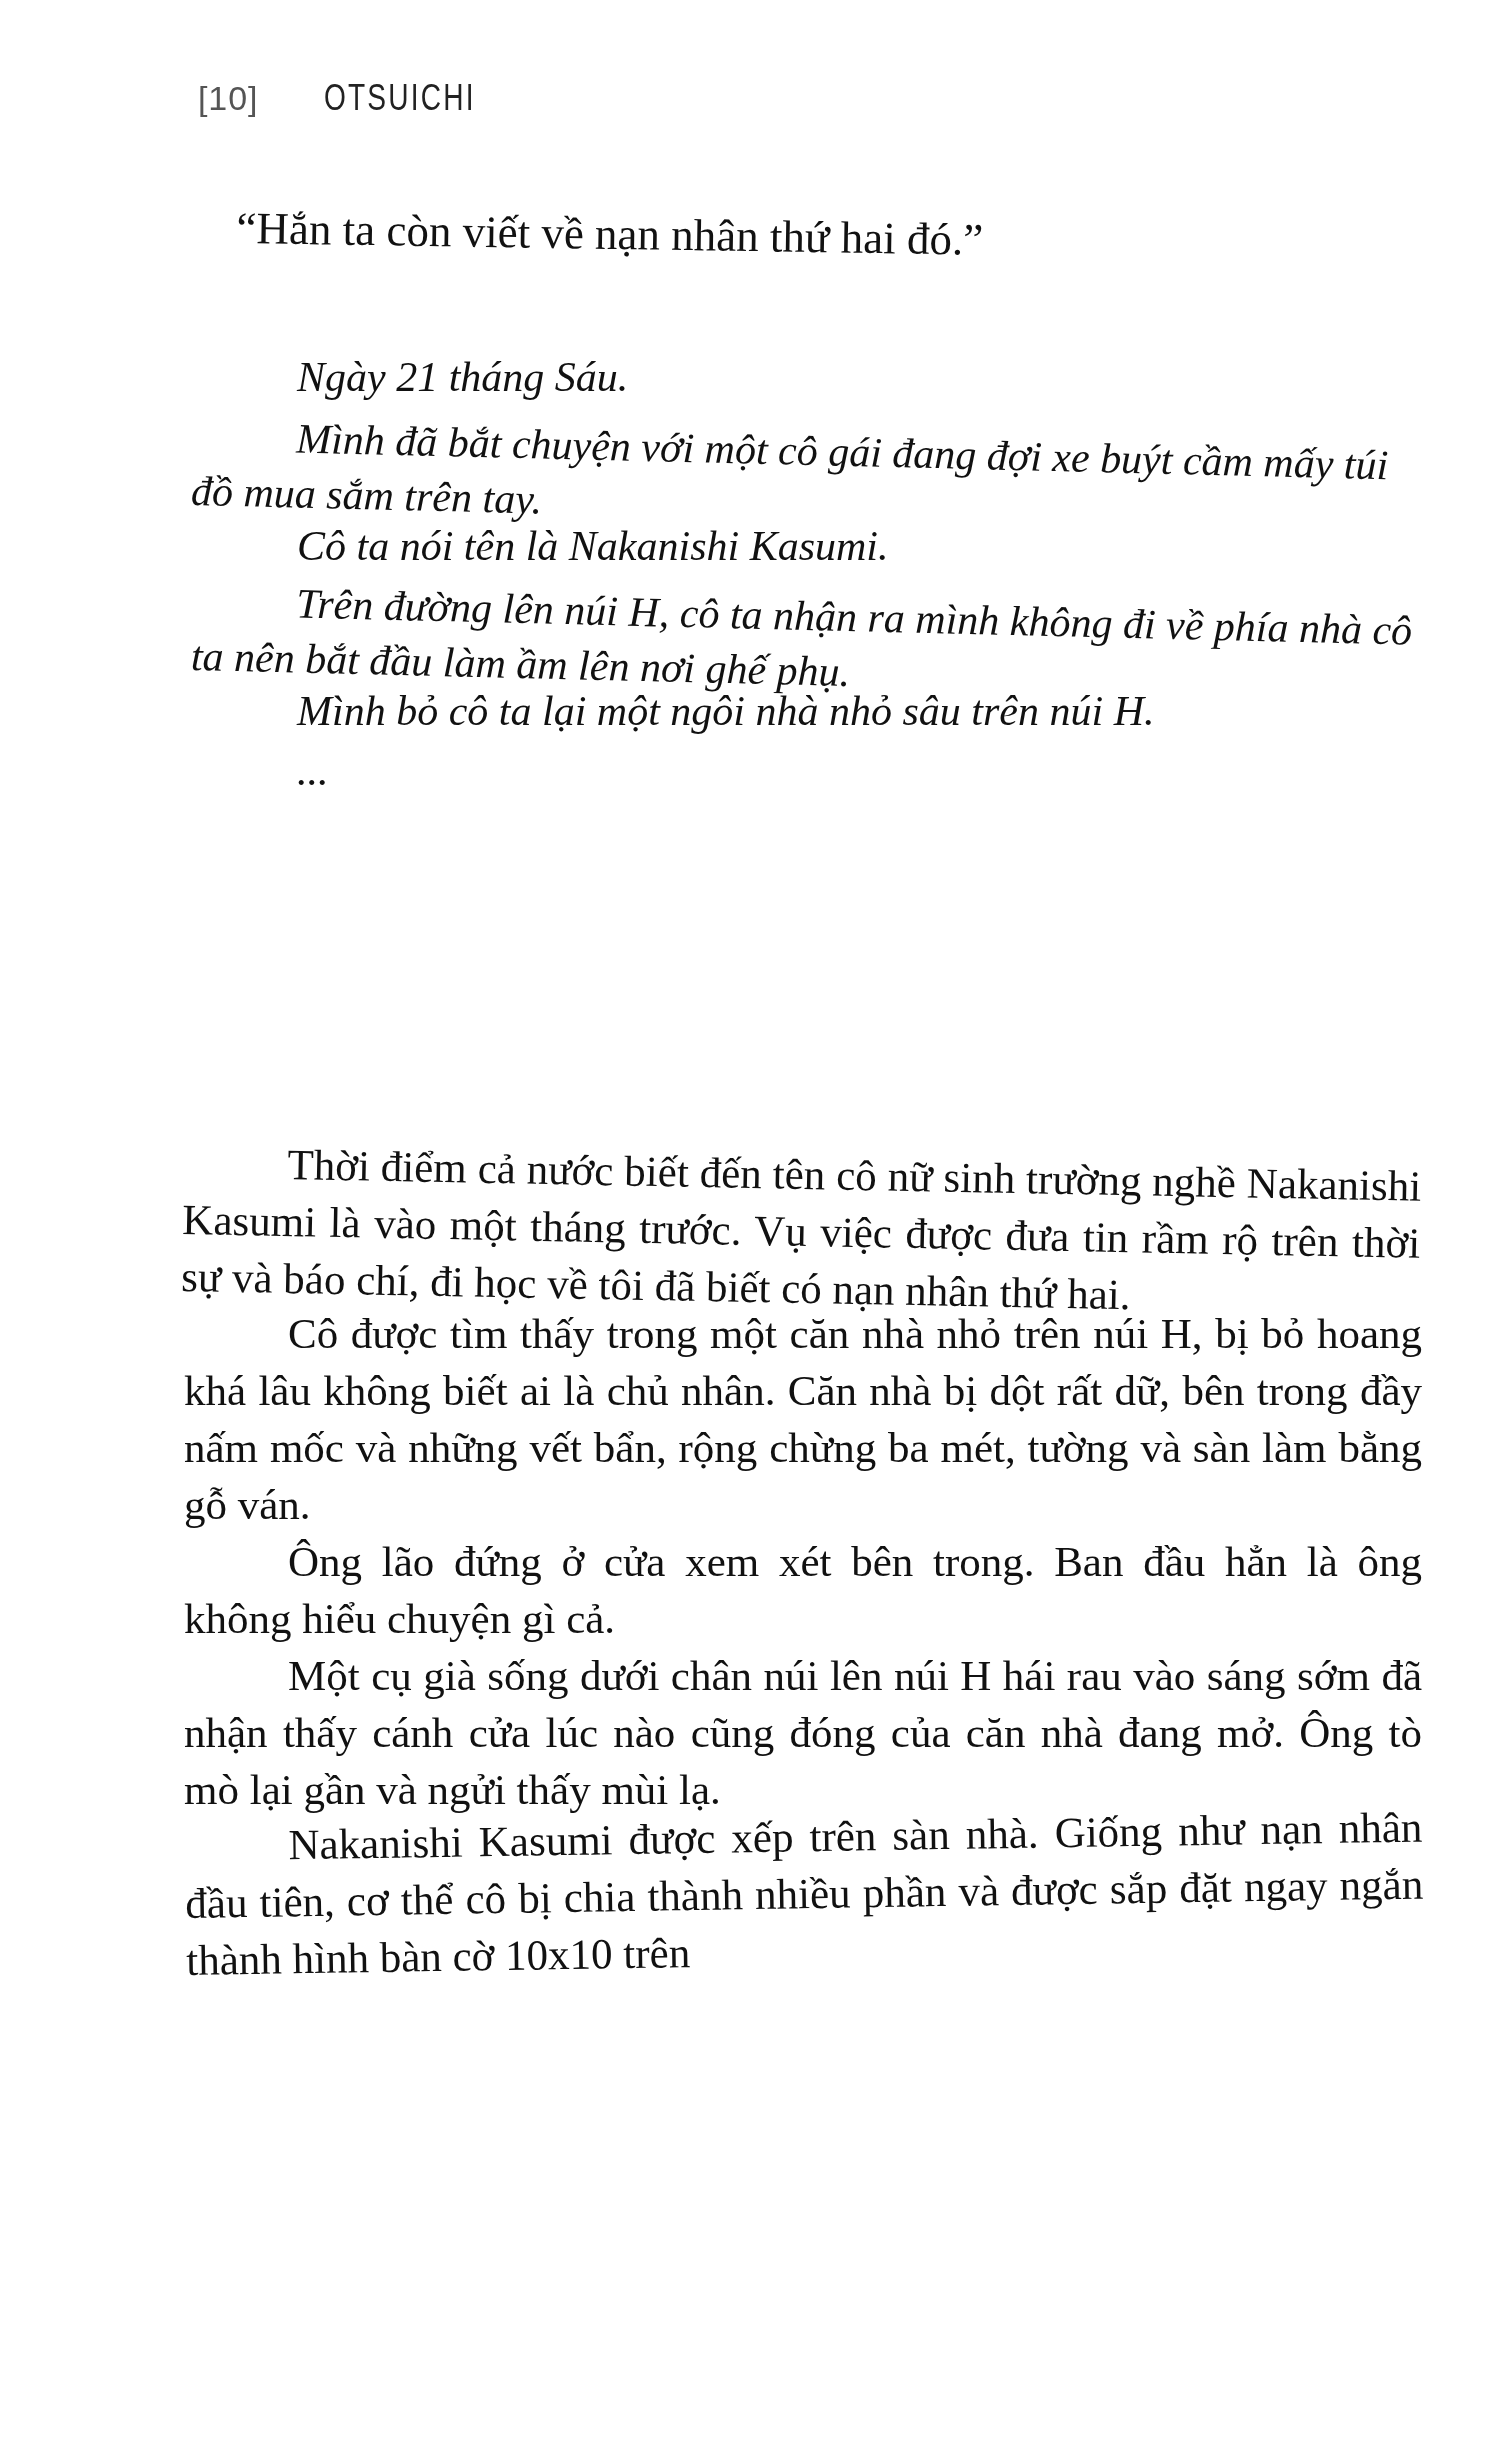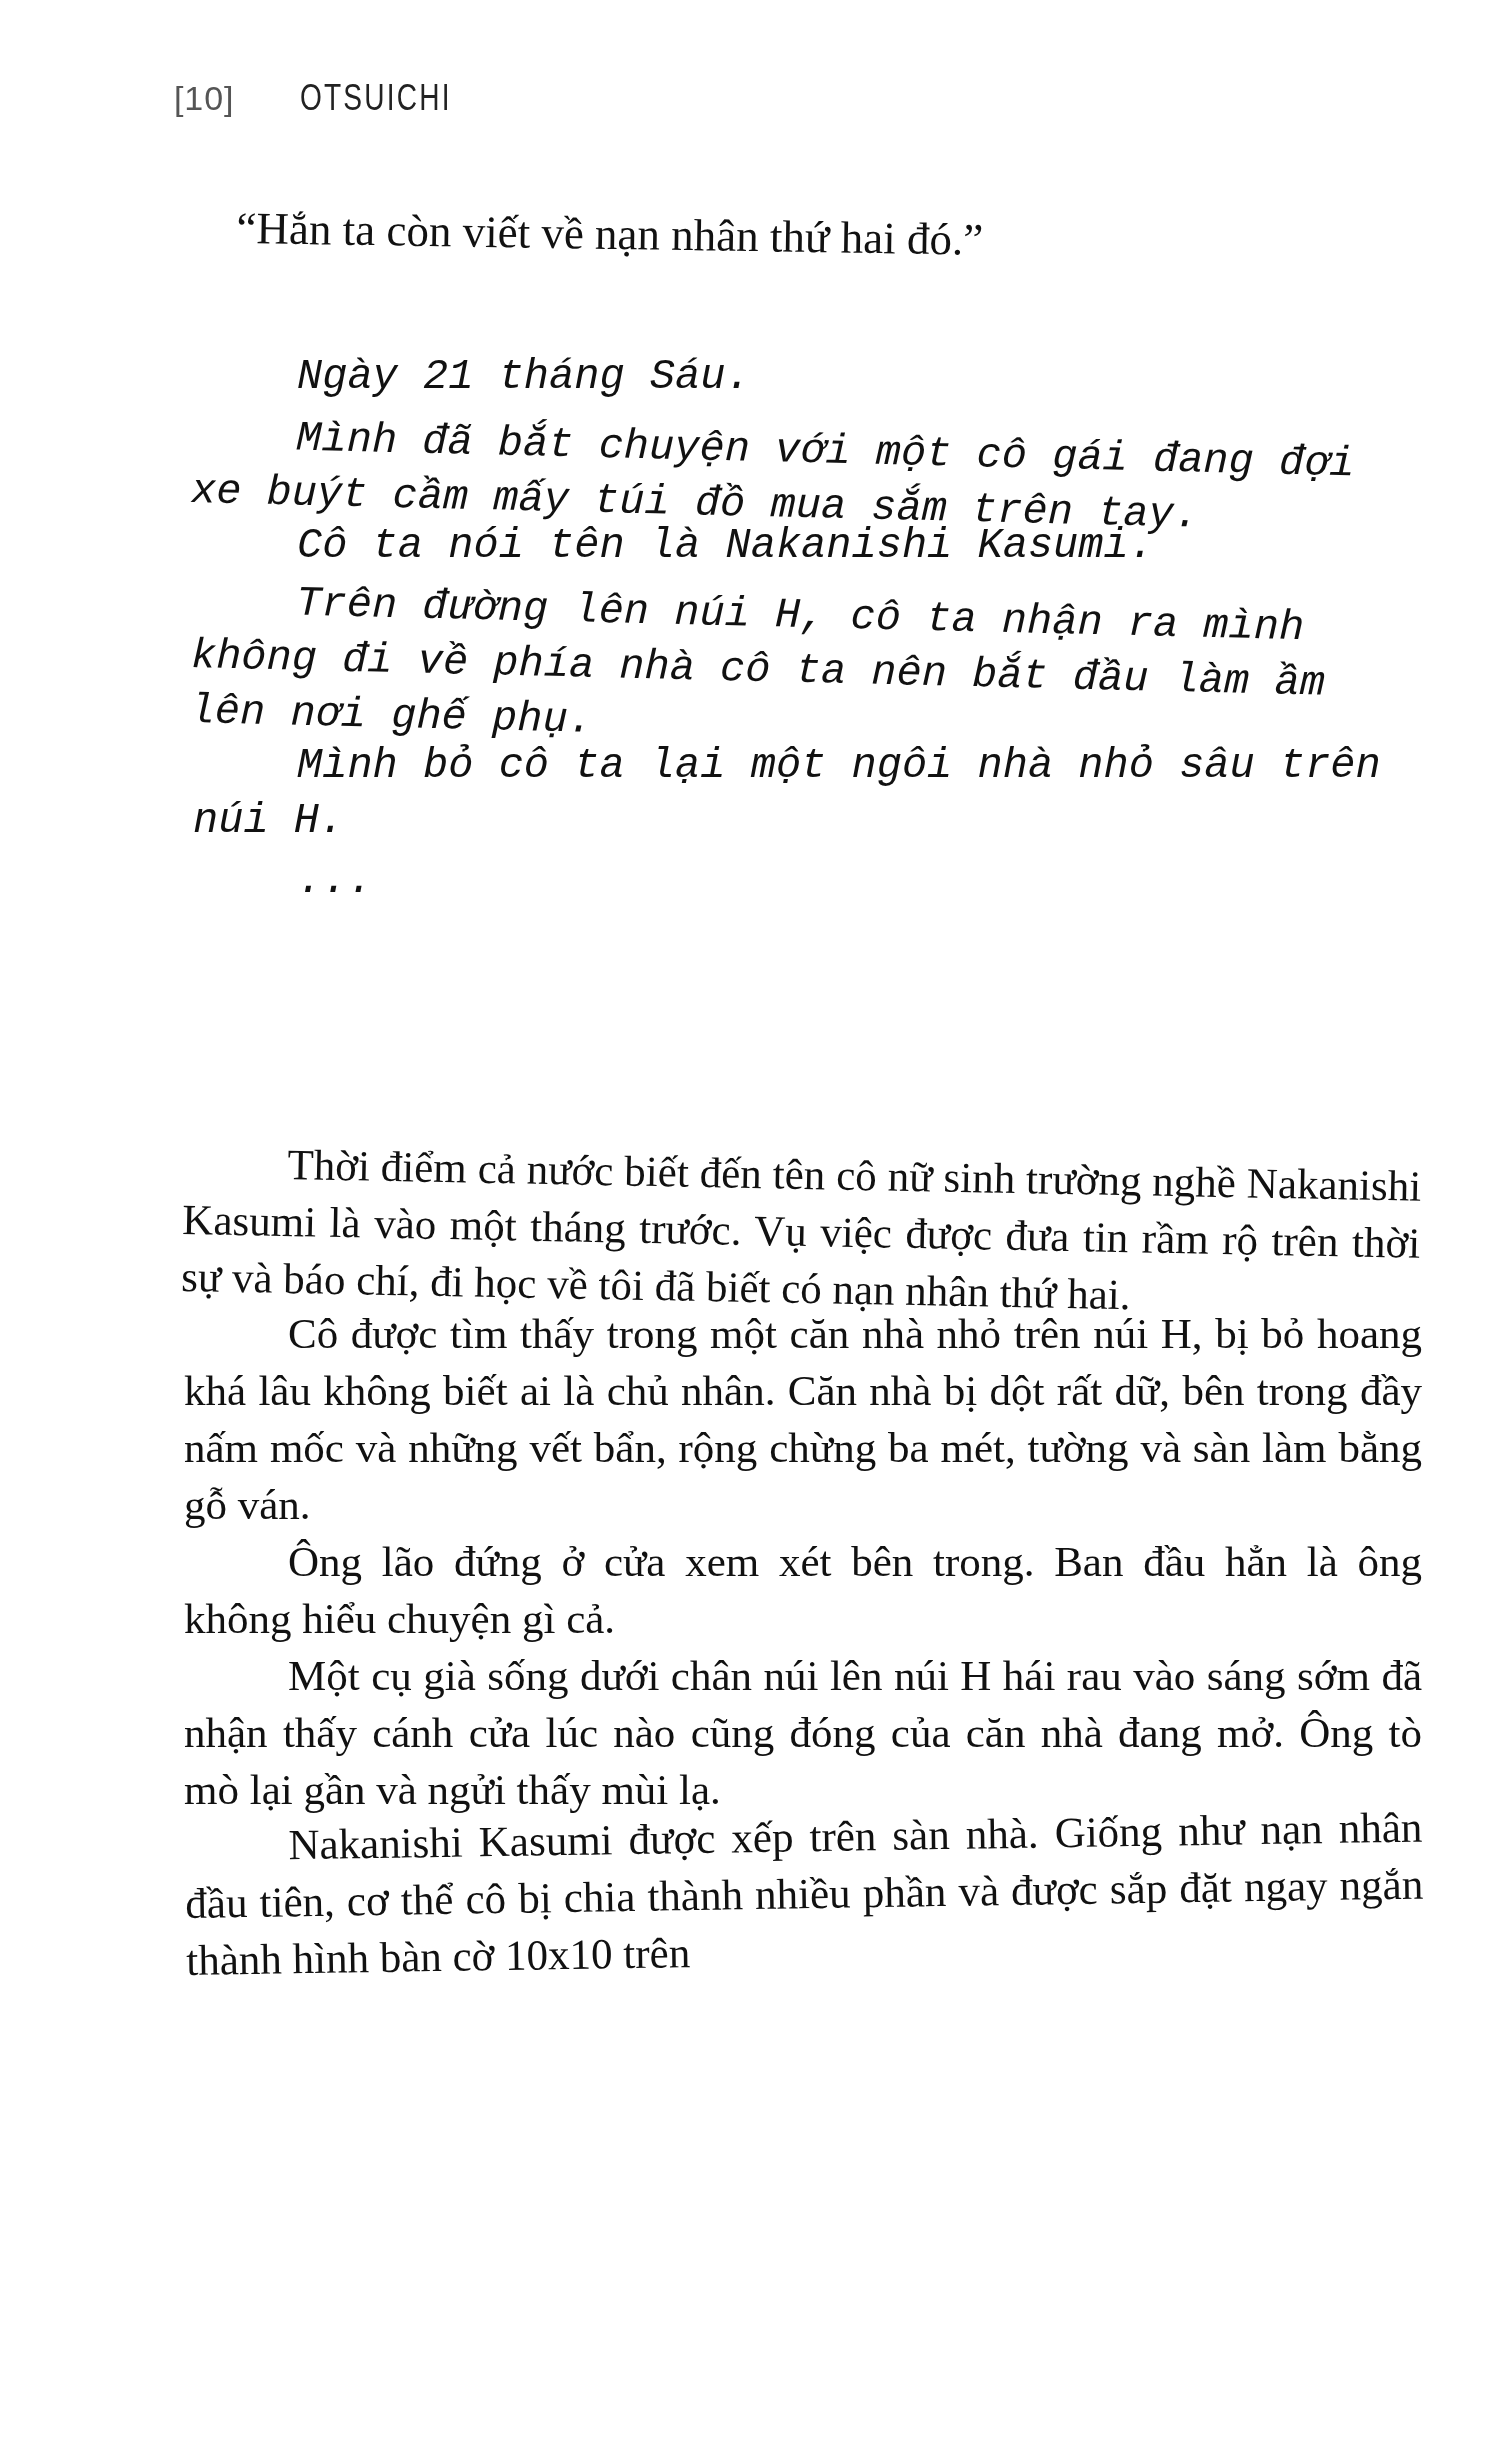--- a/index.html
+++ b/index.html
@@ -23,20 +23,21 @@
       align-items: baseline;
       gap: 66px;
       font-family: "Liberation Sans", "DejaVu Sans", sans-serif;
       color: #333333;
     }
     .page-number {
       font-size: 34px;
       font-weight: 300;
       letter-spacing: 0.9px;
       color: #555555;
+      margin-left: 24px;
     }
     .author {
       font-size: 36px;
       letter-spacing: 2.8px;
       transform: scaleX(0.78);
       transform-origin: left center;
       color: #222222;
     }
     .quote {
       position: absolute;
@@ -49,21 +50,20 @@
       transform-origin: left top;
     }
     .diary {
       position: absolute;
       left: 193px;
       top: 350px;
       width: 1233px;
       font-style: italic;
       font-size: 42px;
       line-height: 55px;
-      font-family: Liberation Mono, monospace;
     }
     .diary p {
       margin: 0;
       text-indent: 104px;
     }
     .diary p.date {
       margin-bottom: 3.8px;
     }
     .diary p.ellipsis {
       text-indent: 104px;

